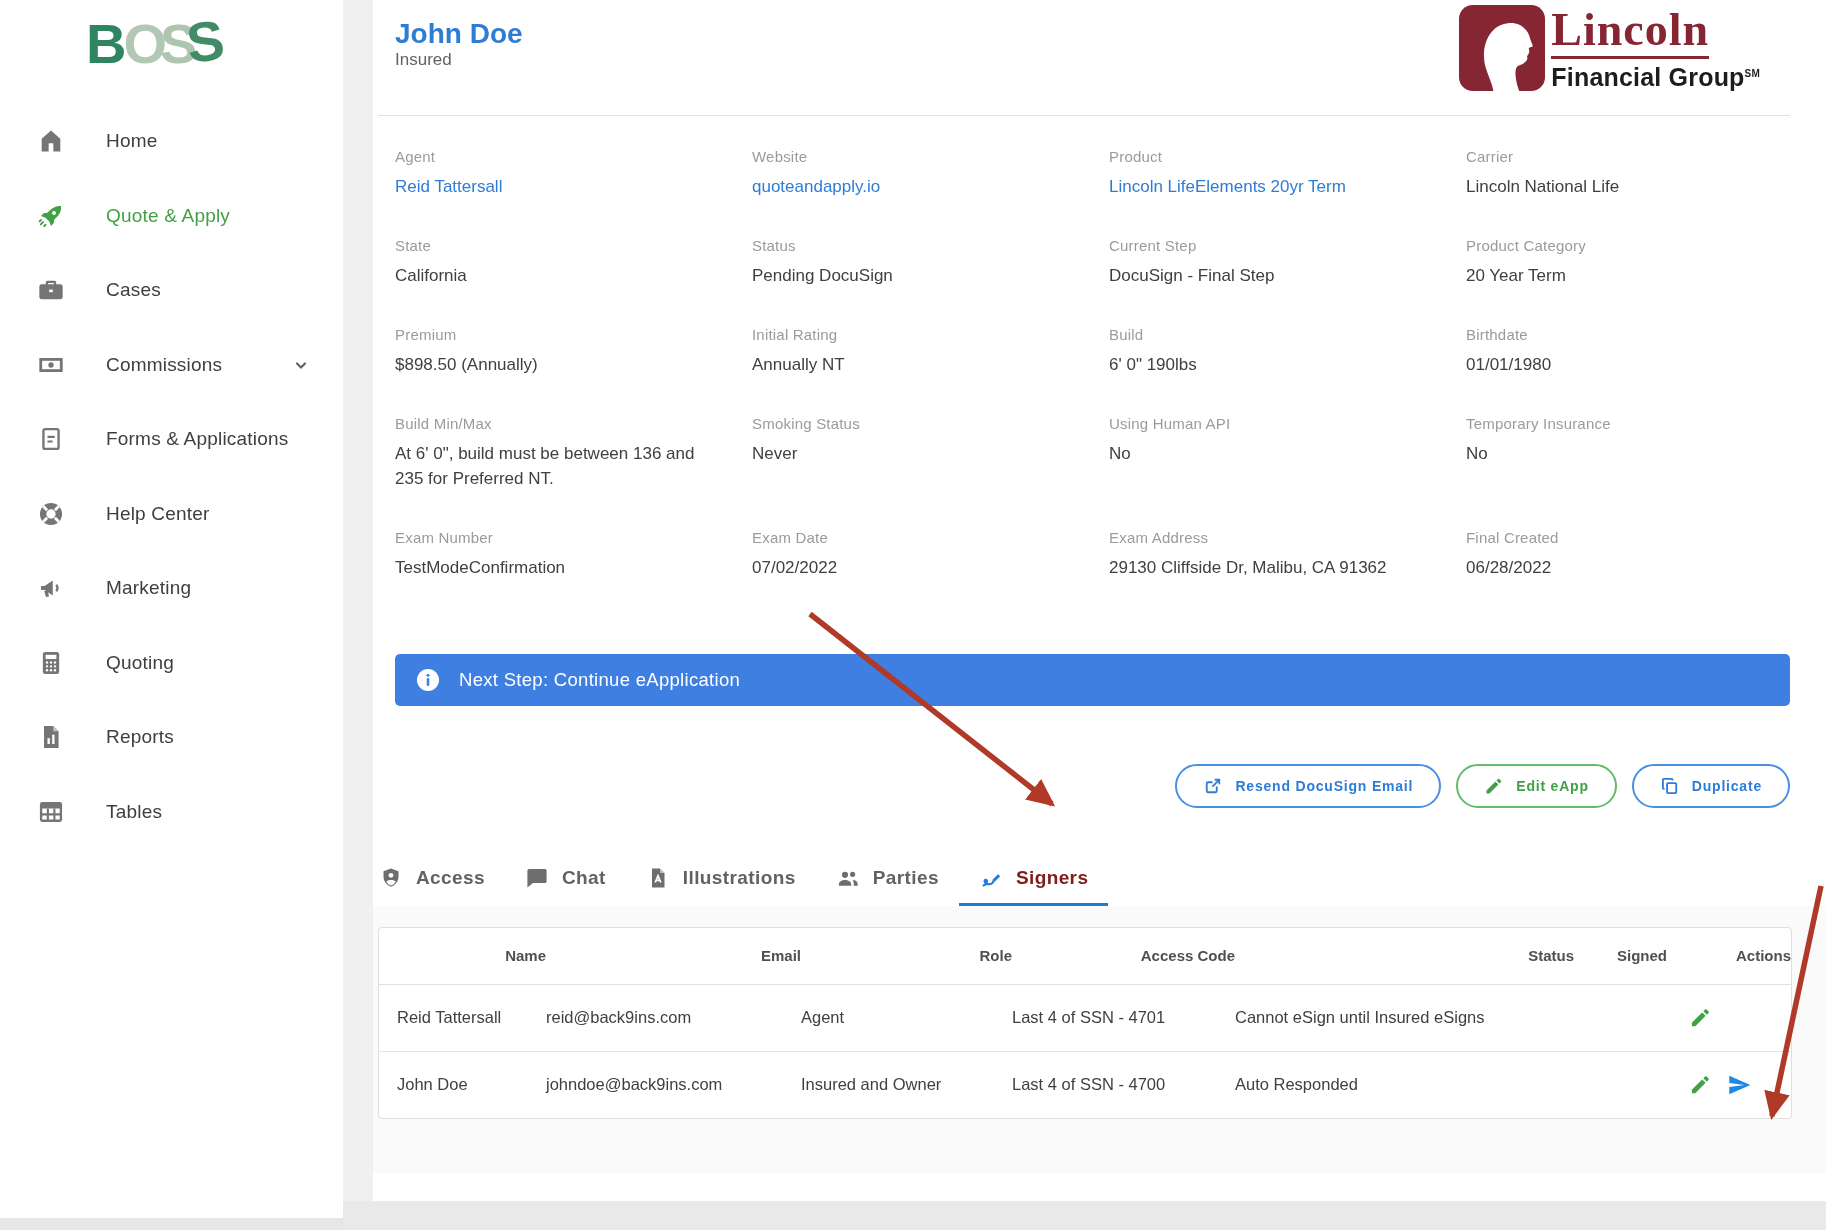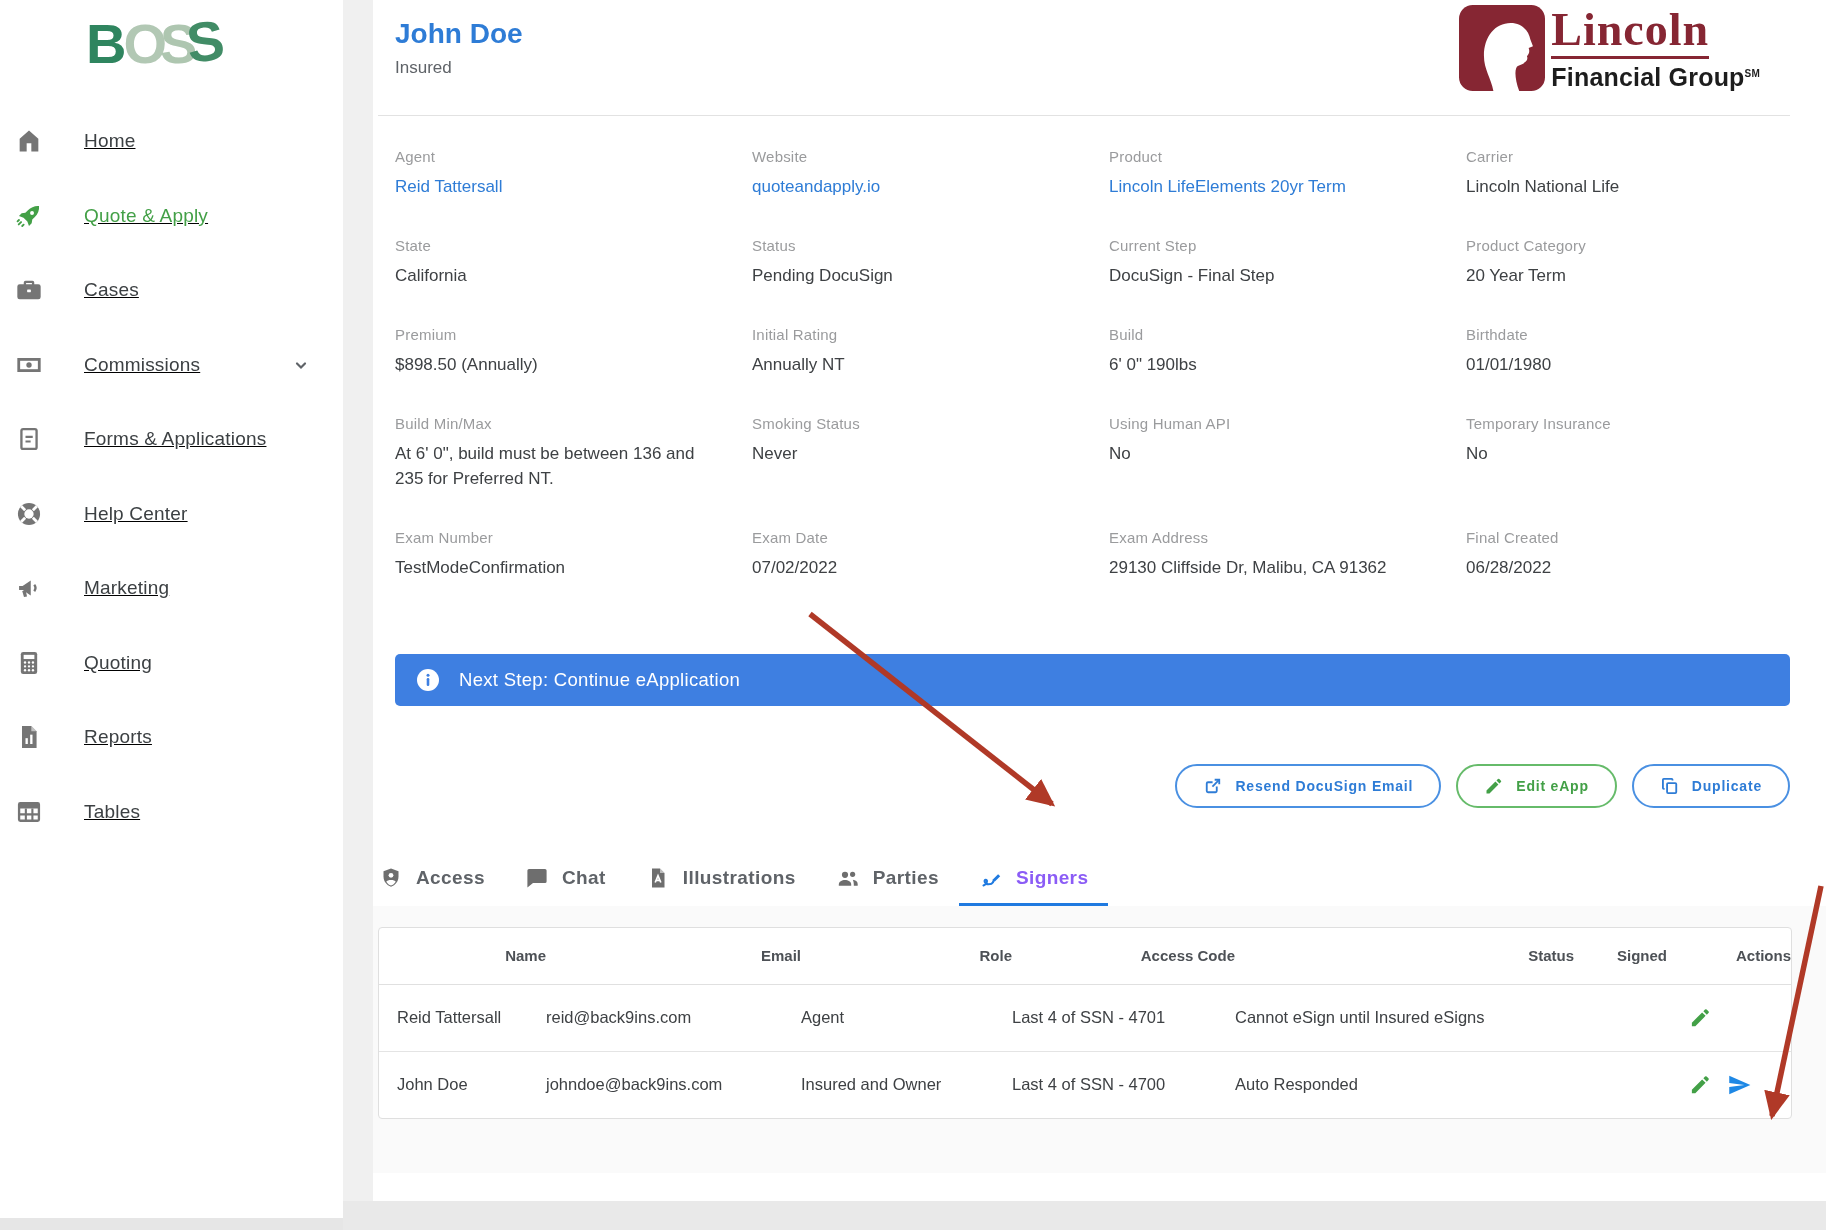--- a/index.html
+++ b/index.html
@@ -9,32 +9,32 @@
 
   
   #sidebar { position:absolute; left:0; top:0; width:343px; height:1230px; background:#fff; z-index:2; }
   #gutter { position:absolute; left:343px; top:0; width:30px; height:1230px; background:#f0f0f0; z-index:1; }
   .boss-logo { margin:12px 0 0 86px; font-size:56px; font-weight:bold; letter-spacing:-3px; line-height:64px; user-select:none; }
   .boss-b  { color:#2f855f; }
   .boss-o  { color:#b2c8b4; }
   .boss-s1 { color:#aec6b0; margin-left:-4px; }
   .boss-s2 { color:#418c66; display:inline-block; transform:rotate(-7deg) translateY(-2px); margin-left:-7px; }
   .menu { margin-top:28px; }
-  .menu-item { display:flex; align-items:center; height:74.5px; padding-left:15px; cursor:pointer;text-decoration:underline; }
+  .menu-item { display:flex; align-items:center; height:74.5px; padding-left:37px; cursor:pointer; }
   .menu-item .mi-icon { width:28px; height:28px; color:#757575; flex:0 0 28px; display:flex; align-items:center; }
   .menu-item .mi-label { margin-left:41px; font-size:19px; color:#3c4043; letter-spacing:0.2px; }
   .menu-item.active .mi-icon { color:#43a047; }
   .menu-item.active .mi-label { color:#43a047; }
   .mi-chevron { margin-left:auto; margin-right:30px; color:#5f6368; }
 
   
   #main { position:absolute; left:373px; top:0; width:1453px; height:1006px; background:#fff; padding:0 36px 0 22px; }
   .m-header { position:relative; height:116px; }
   .m-title { padding-top:18px; font-size:28px; font-weight:bold; color:#2e7cd6; }
-  .m-subtitle { margin-top:8px; font-size:17px; color:#5f6368; }
+  .m-subtitle { font-size:17px; color:#5f6368; }
   .hr-divider { position:absolute; left:-17px; right:0; bottom:0; height:0; border-top:1px solid #e2e2e2; }
   .brand { position:absolute; top:5px; right:30px; display:flex; align-items:flex-start; }
   .brand-square { width:86px; height:86px; }
   .brand-text { margin-left:6px; padding-top:2px; }
   .brand-name { font-family:"Liberation Serif", serif; font-weight:bold; font-size:46px; line-height:46px; color:#862633; letter-spacing:1px; border-bottom:3px solid #862633; padding-bottom:3px; display:inline-block; }
   .brand-line2 { font-size:25px; font-weight:bold; color:#1d1d1d; margin-top:4px; letter-spacing:0.2px; }
   .brand-line2 sup { font-size:10px; font-weight:bold; }
 
   
   .details { margin-top:32px; display:grid; grid-template-columns:357px 357px 357px 1fr; }
@@ -55,21 +55,21 @@
   .pill-btn.blue { border:2px solid #4a90e2; color:#2e7cd6; }
   .pill-btn.green { border:2px solid #66bb6a; color:#43a047; }
 
   
   .tabs { margin-top:44px; margin-left:-36px; display:flex; }
   .tab { display:flex; align-items:center; padding:14px 20px 16px 20px; cursor:pointer; }
   .tab .tab-icon { width:24px; height:24px; color:#6e6e6e; }
   .tab .tab-label { margin-left:13px; font-size:19px; font-weight:bold; color:#5f6368; letter-spacing:0.4px; }
   .tab.active { border-bottom:3px solid #1f7ae0; padding-bottom:13px; }
   .tab.active .tab-icon { color:#1f7ae0; }
-  .tab.active .tab-label { color:#8b5cf6; }
+  .tab.active .tab-label { color:#7f1d1d; }
 
   
   .below { margin:0 -36px 0 -22px; background:#fafafa; padding:21px 34px 0 5px; height:267px; }
   .table-card { background:#fff; border:1px solid #dfdfdf; border-radius:4px; overflow:hidden; }
   table.signers { width:100%; border-collapse:collapse; table-layout:fixed; }
   table.signers col.c-name   { width:167px; }
   table.signers col.c-email  { width:255px; }
   table.signers col.c-role   { width:211px; }
   table.signers col.c-access { width:223px; }
   table.signers col.c-status { width:339px; }

